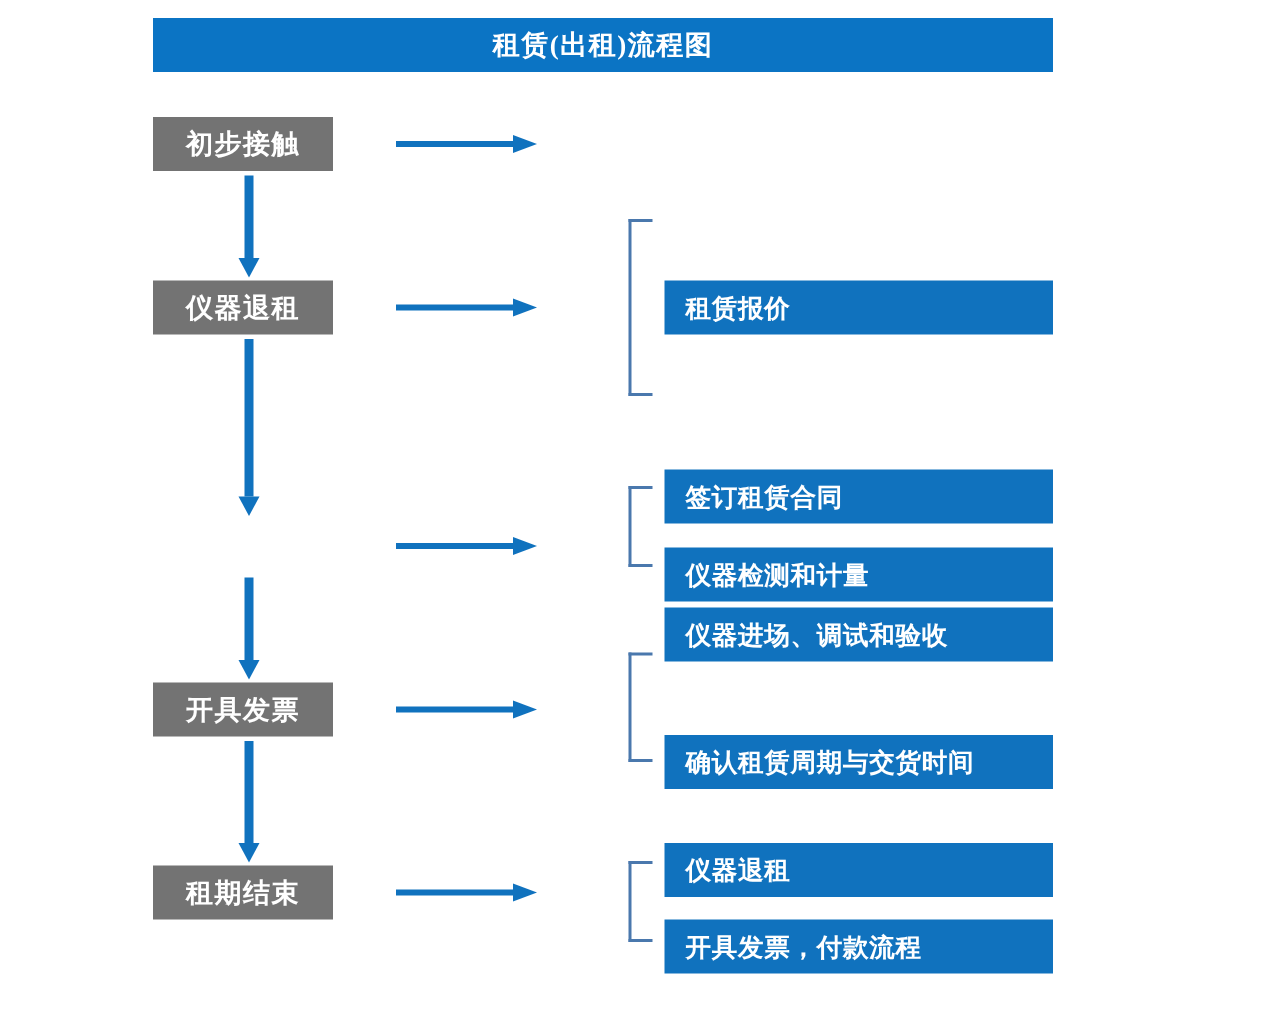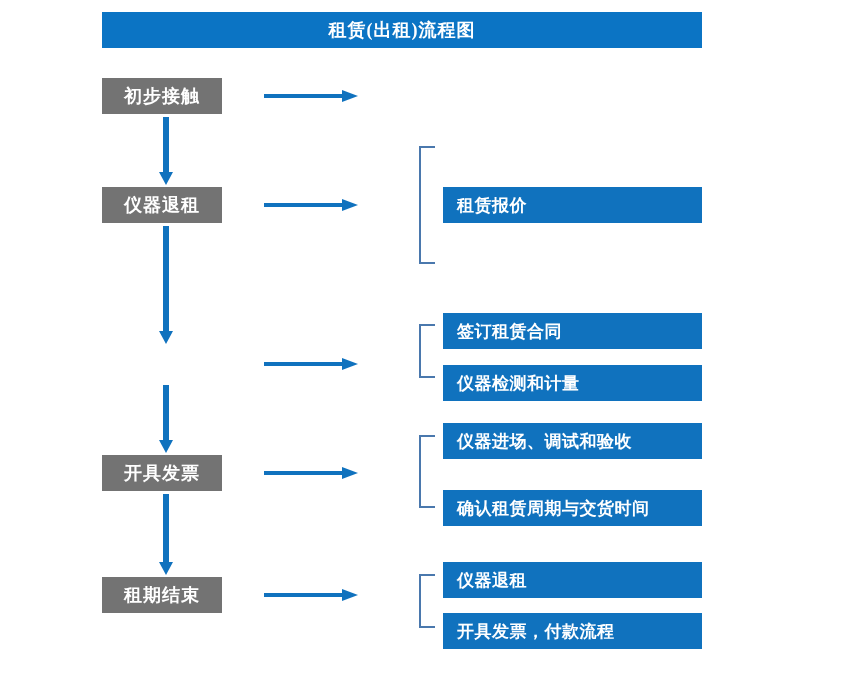--- a/index.html
+++ b/index.html
@@ -174,18 +174,18 @@
   </div>
 
   <div class="bracket" style="top:146px;height:118px"></div>
   <div class="bracket" style="top:324px;height:54px"></div>
   <div class="bracket" style="top:435px;height:73px"></div>
   <div class="bracket" style="top:574px;height:54px"></div>
 
   <div class="detail-box" style="top:187px">租赁报价</div>
   <div class="detail-box" style="top:365px">仪器检测和计量</div>
   <div class="detail-box" style="top:313px">签订租赁合同</div>
-  <div class="detail-box" style="top:423px">仪器进场、调试和验收</div>
+  <div class="detail-box" style="top:405px">仪器进场、调试和验收</div>
   <div class="detail-box" style="top:490px">确认租赁周期与交货时间</div>
   <div class="detail-box" style="top:562px">仪器退租</div>
   <div class="detail-box" style="top:613px">开具发票，付款流程</div>
 
 </div>
 
 </body></html>

